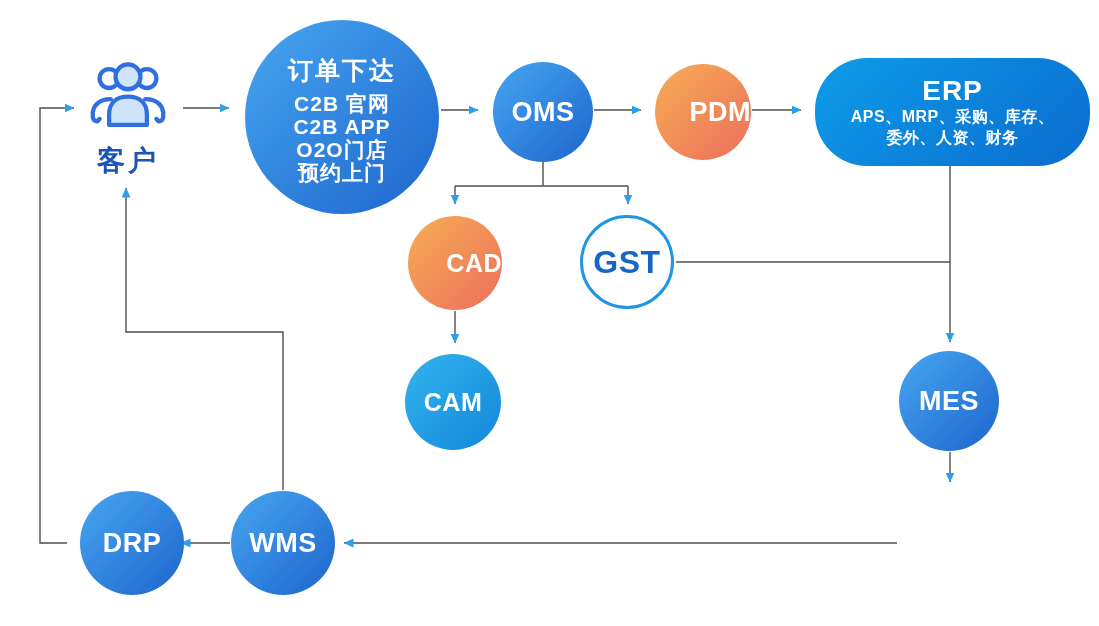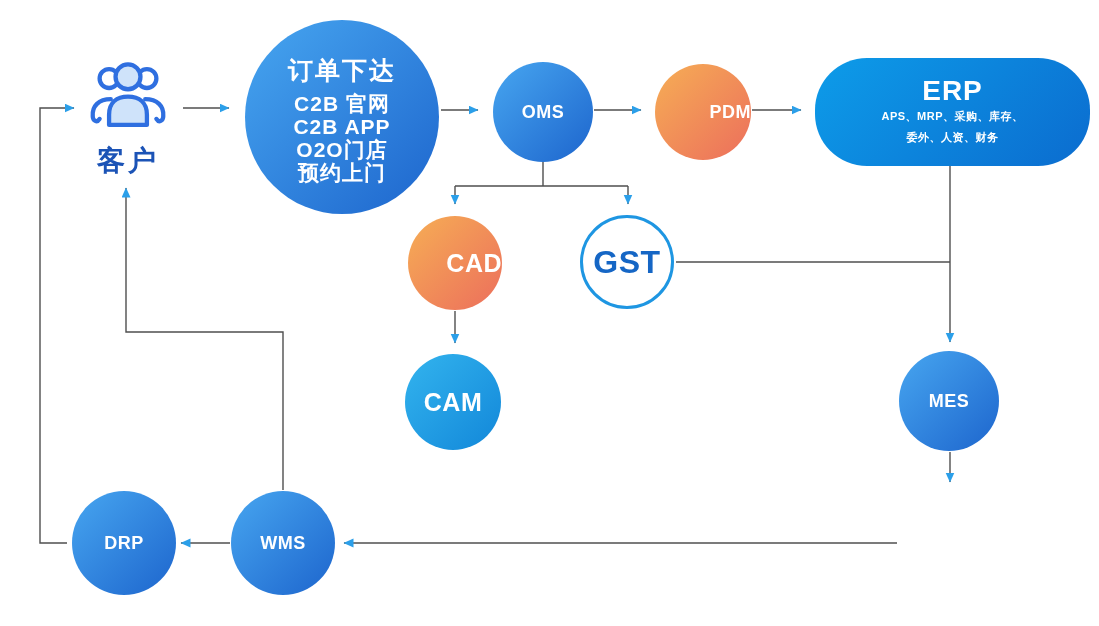--- a/index.html
+++ b/index.html
@@ -20,42 +20,42 @@
 
   .node{
     position:absolute;display:flex;align-items:center;justify-content:center;
     color:#fff;font-weight:bold;text-align:center;box-sizing:border-box;
   }
   .circle{border-radius:50%;}
   .blue{background:linear-gradient(135deg,var(--blue-light) 0%,var(--blue-dark) 100%);}
   .cyan{background:linear-gradient(135deg,var(--cyan-light) 0%,var(--cyan-dark) 100%);}
   .orange{background:linear-gradient(135deg,var(--orange-light) 0%,var(--orange-dark) 100%);justify-content:flex-end;}
   .erp-grad{background:linear-gradient(135deg,var(--erp-light) 0%,var(--erp-dark) 100%);}
-  .node-label{font-size:18px;letter-spacing:0.5px;}
+  .node-label{font-size:27px;letter-spacing:0.5px;}
   .node-label-sm{font-size:25px;letter-spacing:0.5px;}
 
   #node-order{left:245px;top:20px;width:194px;height:194px;}
   #node-oms{left:493px;top:62px;width:100px;height:100px;}
   #node-pdm{left:655px;top:64px;width:96px;height:96px;}
   #node-erp{left:815px;top:58px;width:275px;height:108px;border-radius:52px;flex-direction:column;}
   #node-cad{left:408px;top:216px;width:94px;height:94px;}
   #node-gst{left:580px;top:215px;width:94px;height:94px;background:#fff;border:3px solid var(--gst-border);color:var(--gst-text);}
   #node-gst .node-label-sm{font-size:32px;}
   #node-cam{left:405px;top:354px;width:96px;height:96px;}
   #node-mes{left:899px;top:351px;width:100px;height:100px;}
   #node-ups{left:898px;top:491px;width:104px;height:104px;}
   #node-wms{left:231px;top:491px;width:104px;height:104px;}
-  #node-drp{left:72px;top:491px;width:104px;height:104px;text-align:center;}
+  #node-drp{left:80px;top:491px;width:104px;height:104px;text-align:center;}
 
   .order-inner{display:flex;flex-direction:column;align-items:center;padding-top:4px;}
   .order-title{font-size:25px;letter-spacing:2px;margin-bottom:5px;}
   .order-line{font-size:21px;line-height:23px;letter-spacing:1px;}
 
   .erp-title{font-size:28px;letter-spacing:1px;line-height:30px;}
-  .erp-sub{font-size:11px;line-height:21px;letter-spacing:0.5px;}
+  .erp-sub{font-size:16px;line-height:21px;letter-spacing:0.5px;}
 
   .customer{position:absolute;left:84px;top:56px;width:88px;display:flex;flex-direction:column;align-items:center;}
   .customer-label{font-size:28px;font-weight:bold;color:var(--customer-text);letter-spacing:3px;margin-top:10px;}
   .people-icon{display:block;}
   .people-stroke{stroke:var(--icon-stroke);stroke-width:5;fill:none;stroke-linecap:round;stroke-linejoin:round;}
   .people-filled{stroke:var(--icon-stroke);stroke-width:5;fill:var(--icon-fill);stroke-linejoin:round;}
 </style>
 </head>
 <body>
 

